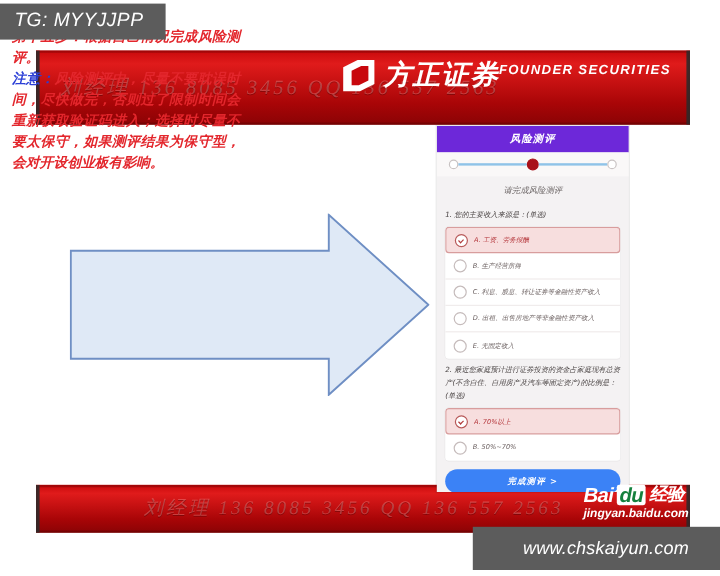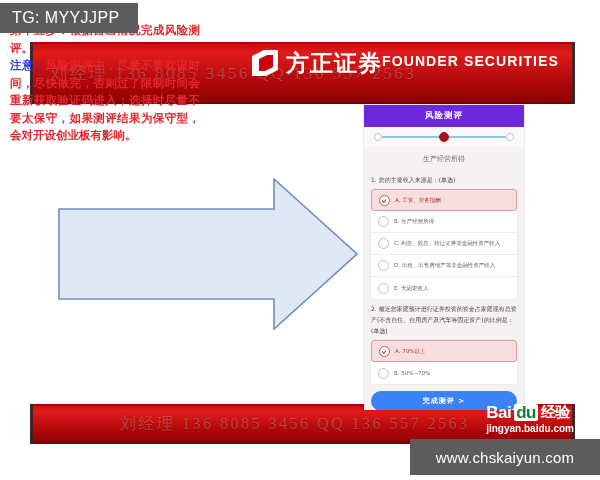--- a/index.html
+++ b/index.html
@@ -1,21 +1,21 @@
 <!DOCTYPE html>
 <html><head>
 <meta charset="utf-8">
 <style>
   html,body{margin:0;padding:0;}
   body{
     width:600px;height:480px;overflow:hidden;background:#ffffff;
     font-family:"Liberation Sans","DejaVu Sans",sans-serif;
     position:relative;
   }
-  .stage{position:absolute;left:0;top:0;width:600px;height:480px;background:#fff;}
+  .stage{position:absolute;left:0;top:0;width:600px;height:480px;background:#fff;font-style:italic;}
 
   
   .tg-tag{
     position:absolute;left:0;top:3px;width:138px;height:30px;
     background:#5c5c5c;color:#ffffff;font-size:16px;
     display:flex;align-items:center;padding-left:12px;box-sizing:border-box;
     letter-spacing:.4px;z-index:40;
   }
 
   
@@ -50,21 +50,21 @@
   }
   .brand-mark{
     width:30px;height:30px;position:relative;flex:0 0 auto;
   }
   .brand-text{display:flex;flex-direction:row;line-height:1;}
   .brand-cn{
     color:#ffffff;font-size:23px;font-weight:bold;letter-spacing:1px;
     font-family:"DejaVu Sans",sans-serif;
   }
   .brand-en{
-    color:#ffffff;font-size:14px;font-weight:bold;letter-spacing:1.1px;
+    color:#ffffff;font-size:11px;font-weight:bold;letter-spacing:1.1px;
     margin-top:2px;font-family:"Liberation Sans",sans-serif;
   }
   .stock-code{
     position:absolute;right:18px;bottom:2px;color:#ffffff;
     font-size:15px;font-weight:bold;letter-spacing:.5px;
     font-family:"DejaVu Sans",sans-serif;white-space:nowrap;
   }
 
   
   .arrow-wrap{
@@ -167,20 +167,21 @@
     color:#ffffff;font-size:10px;margin-top:3px;font-weight:bold;
     font-family:"Liberation Sans",sans-serif;
   }
 
   
   .site-url{
     position:absolute;right:0;bottom:5px;width:190px;height:36px;
     background:#5c5c5c;color:#ffffff;font-size:15px;
     display:flex;align-items:center;justify-content:center;z-index:40;
     letter-spacing:.2px;
+    padding-left:16px;
   }
 </style>
 </head>
 <body>
 
 <div class="stage">
 
   <div class="tg-tag">TG: MYYJJPP</div>
 
   <div class="banner top">
@@ -218,21 +219,21 @@
     </div>
 
     <div class="stepper">
       <div class="step-dot"></div>
       <div class="step-line done"></div>
       <div class="step-dot active"></div>
       <div class="step-line done"></div>
       <div class="step-dot"></div>
     </div>
 
-    <div class="phone-subtitle">生产经营所得</div>
+    <div class="phone-subtitle">请完成风险测评</div>
 
     <div class="q-block">
       <div class="q-title">1. 您的主要收入来源是：(单选)</div>
       <div class="opt-list">
         <div class="opt selected">
           <span class="radio"></span>
           <span class="opt-label">A. 工资、劳务报酬</span>
         </div>
         <div class="opt">
           <span class="radio"></span>

